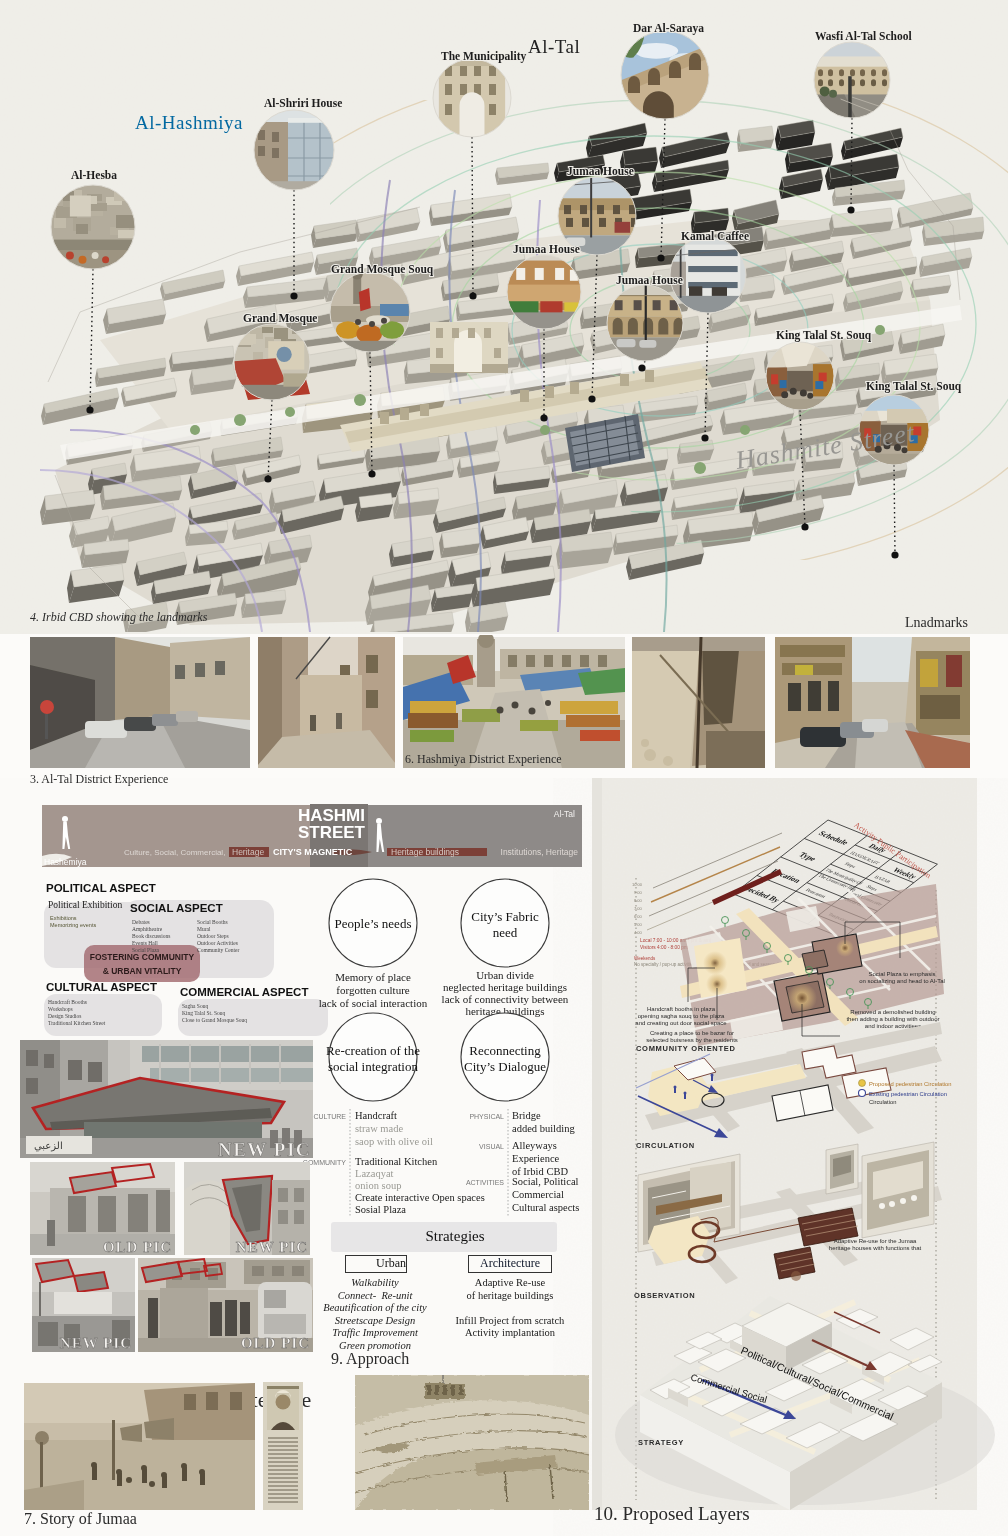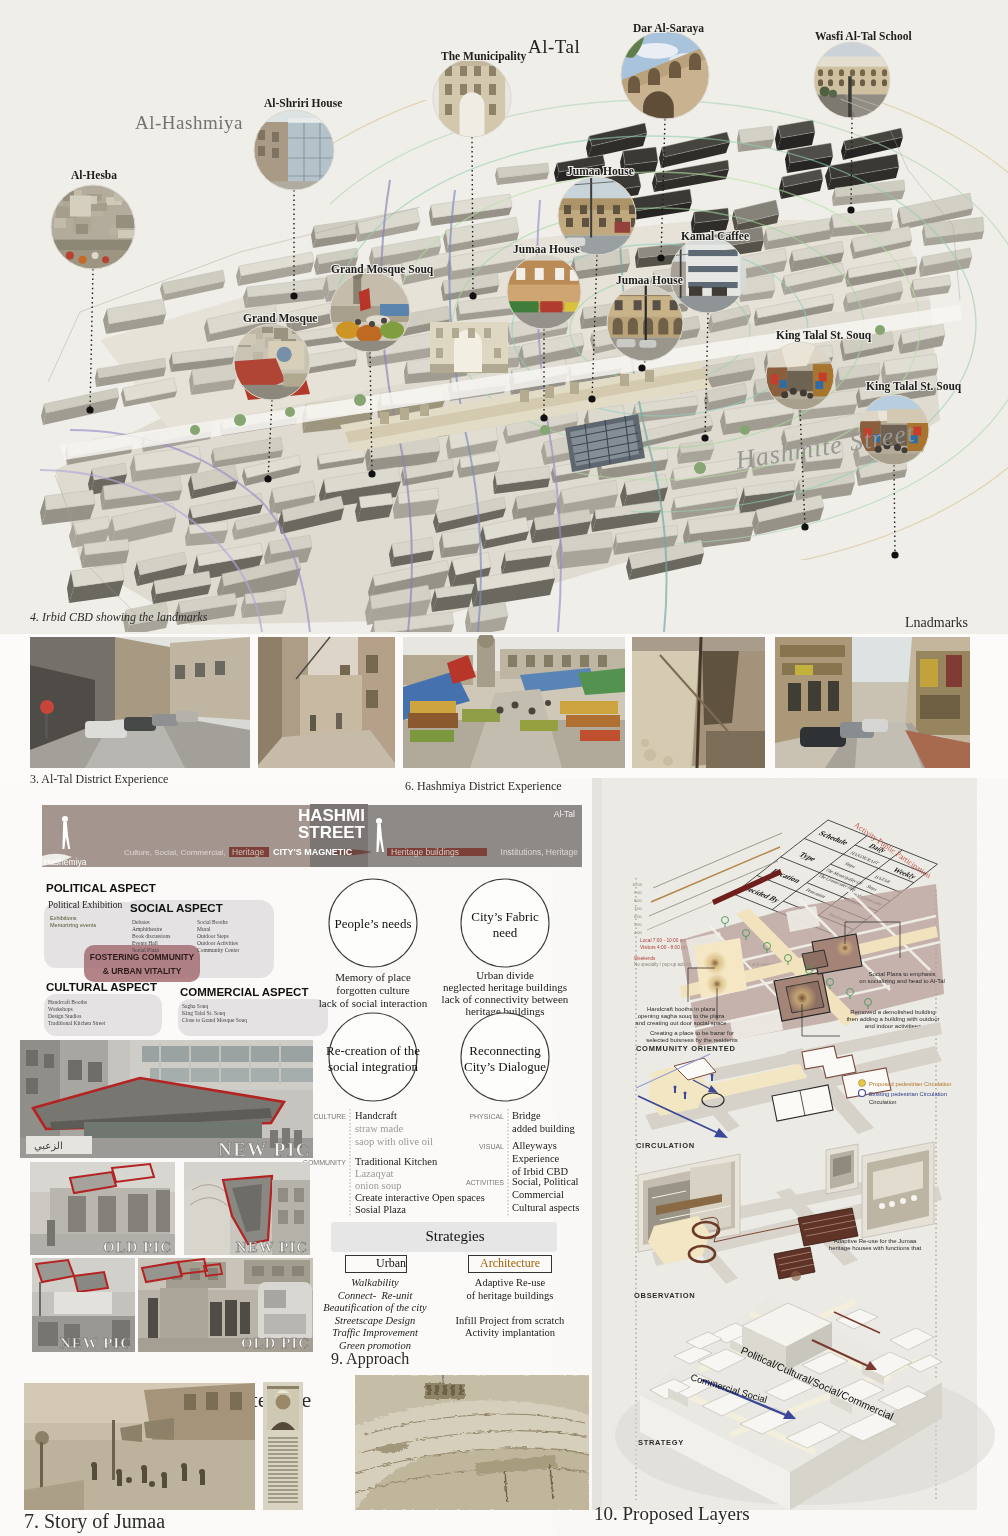--- a/index.html
+++ b/index.html
@@ -1076,21 +1076,21 @@
           <rect x="-35" y="23.8" width="70" height="11.200000000000001" fill="#a89f8c"></rect>
           <rect x="-35" y="-35" width="70" height="15.75" fill="#b8cedf"></rect>
           <rect x="-7.0" y="-21.0" width="42.0" height="14.0" fill="#d3c9b2"></rect>
         </g>
       </g>
       <circle cx="0" cy="0" r="35" fill="none" stroke="#dcd9d1" stroke-width="1"></circle>
     </g>
 <text x="866" y="390" font-family="Liberation Serif,serif" font-size="11.5" font-weight="bold" fill="#1d1d1d" paint-order="stroke" stroke="#efede7" stroke-width="2">King Talal St. Souq</text>
 </svg>
 
-<div class="abs ser" style="left:135px;top:112px;font-size:19px;color:#737373;letter-spacing:0.5px;">Al-Hashmiya</div>
+<div class="abs ser" style="left:135px;top:112px;font-size:19px;color:#0369a1;letter-spacing:0.5px;">Al-Hashmiya</div>
 
 <div class="abs ser" style="left:528px;top:36px;font-size:19px;color:#222;letter-spacing:0.5px;">Al-Tal</div>
 
 <div class="abs ser" style="left:735px;top:432px;font-size:26px;font-style:italic;color:#979692;letter-spacing:1px;transform:rotate(-9deg);white-space:nowrap;">Hashmite Street</div>
 
 <div class="abs cap" style="left:30px;top:610px;font-size:12px;font-style:italic;">4. Irbid CBD showing the landmarks</div>
 
 <div class="abs cap" style="left:905px;top:615px;font-size:14px;">Lnadmarks</div>
 
 <svg class="abs" style="left:0;top:635px" width="1008" height="140" viewBox="0 0 1008 140">
@@ -1218,21 +1218,21 @@
   <polygon points="858,90 905,87 922,133 855,133" fill="#c2beb4"></polygon>
   <rect x="800" y="92" width="46" height="20" rx="5" fill="#2e3236"></rect>
   <rect x="840" y="87" width="34" height="16" rx="4" fill="#888d91"></rect>
   <rect x="862" y="84" width="26" height="13" rx="4" fill="#d5d6d3"></rect>
   <polygon points="905,95 970,108 970,133 925,133" fill="#a86a50"></polygon>
  </g>
 </svg>
 
 <div class="abs cap" style="left:30px;top:772px;font-size:12px;">3. Al-Tal District Experience</div>
 
-<div class="abs cap" style="left:405px;top:779px;font-size:12px;">6. Hashmiya District Experience</div>
+<div class="abs cap" style="left:405px;top:752px;font-size:12px;">6. Hashmiya District Experience</div>
 
 <div class="abs" style="left:42px;top:804px;width:478px;height:64px;">
  <svg width="540" height="64" viewBox="0 0 540 64">
 
   <rect x="0" y="1" width="268" height="62" fill="#a4968f"></rect>
   <rect x="268" y="0" width="58" height="63" fill="#7b7673"></rect>
   <rect x="326" y="1" width="214" height="62" fill="#8e8a88"></rect>
 
   <path d="M0,52 Q16,47 30,53 Q18,59 0,62 Z" fill="#efede8"></path>
 
@@ -1382,21 +1382,21 @@
   <text x="212" y="93">Commercial</text>
   <text x="212" y="106">Cultural  aspects</text>
  </g>
 </svg>
 
 <div class="abs" style="left:331px;top:1222px;width:226px;height:30px;background:#e7e6e7;border-radius:3px;"></div>
 <div class="abs ser" style="left:331px;top:1228px;width:226px;text-align:center;font-size:15px;color:#111;padding-left:11px;">Strategies</div>
 
 <div class="abs ser" style="left:345px;top:1255px;width:60px;height:16px;border:1px solid #333;text-align:right;font-size:12px;color:#111;">Urban</div>
 
-<div class="abs ser" style="left:468px;top:1255px;width:82px;height:16px;border:1px solid #333;text-align:center;font-size:12px;color:#a16207;">Architecture</div>
+<div class="abs ser" style="left:468px;top:1255px;width:82px;height:16px;border:1px solid #333;text-align:center;font-size:12px;color:#0f172a;">Architecture</div>
 
 <div class="abs ser" style="left:305px;top:1277px;width:140px;text-align:center;font-size:10.5px;color:#1a1a1a;line-height:12.5px;font-style:italic;">Walkability<br>Connect-&nbsp; Re-unit<br>Beautification of the city<br>Streetscape Design<br>Traffic Improvement<br>Green promotion</div>
 
 <div class="abs ser" style="left:440px;top:1277px;width:140px;text-align:center;font-size:10.5px;color:#1a1a1a;line-height:12.5px;">Adaptive Re-use<br>of heritage buildings<br><br>Infill Project from scratch<br>Activity implantation</div>
 
 <div class="abs cap" style="left:331px;top:1350px;font-size:16px;">9. Approach</div>
 
 <svg class="abs" style="left:20px;top:1030px" width="295" height="330" viewBox="0 0 295 330">
  <defs>
       <filter id="gb" x="-5%" y="-5%" width="110%" height="110%">
@@ -1625,21 +1625,21 @@
         <rect x="104" y="10" width="4" height="10"></rect>
       </g>
   <line x1="88" y1="8" x2="88" y2="0" stroke="#555" stroke-width="1"></line>
   <path d="M20,75 Q35,64 55,70 Q40,84 20,75 Z" fill="#a2977a"></path>
   <path d="M120,88 L200,80 L202,92 L122,100 Z" fill="#a89c7e"></path>
   <line x1="150" y1="95" x2="152" y2="128" stroke="#6e6448" stroke-width="1.5"></line>
   <line x1="195" y1="90" x2="198" y2="124" stroke="#6e6448" stroke-width="1.5"></line>
  </g>
 </svg>
 
-<div class="abs cap" style="left:24px;top:1510px;font-size:20px;">7. Story of Jumaa</div>
+<div class="abs cap" style="left:24px;top:1510px;font-size:16px;">7. Story of Jumaa</div>
 
 <svg class="abs" style="left:590px;top:790px" width="418" height="746" viewBox="0 0 418 746">
  <defs>
   <radialGradient id="gl">
         <stop offset="0" stop-color="#6b4a28" stop-opacity="0.85"></stop>
         <stop offset="0.38" stop-color="#d4b478" stop-opacity="0.75"></stop>
         <stop offset="1" stop-color="#d4b478" stop-opacity="0"></stop>
       </radialGradient>
  </defs>
 

